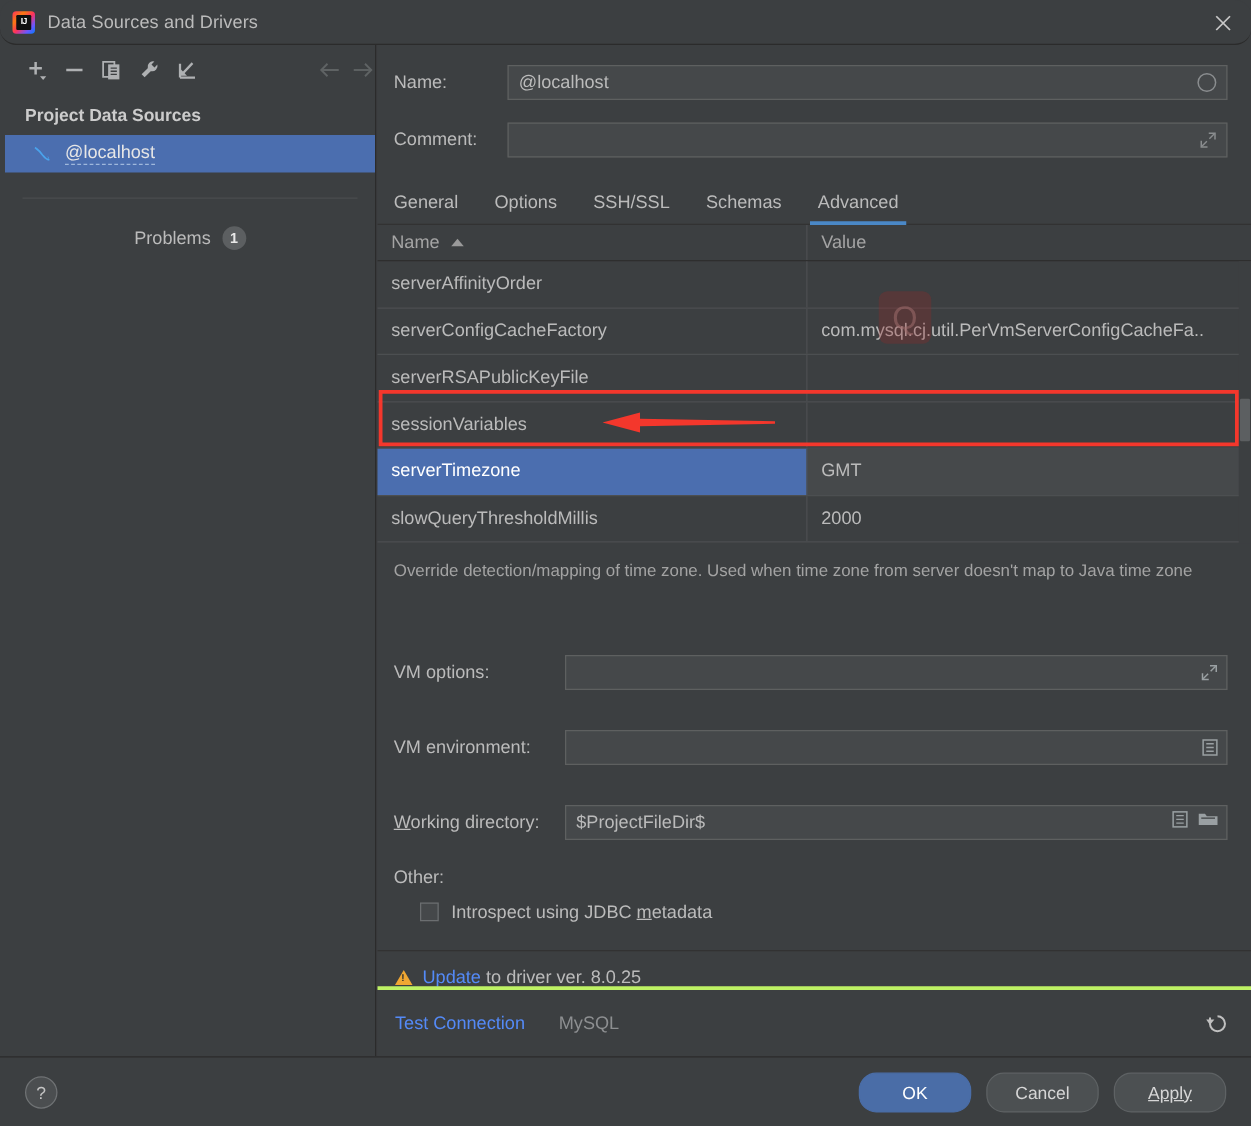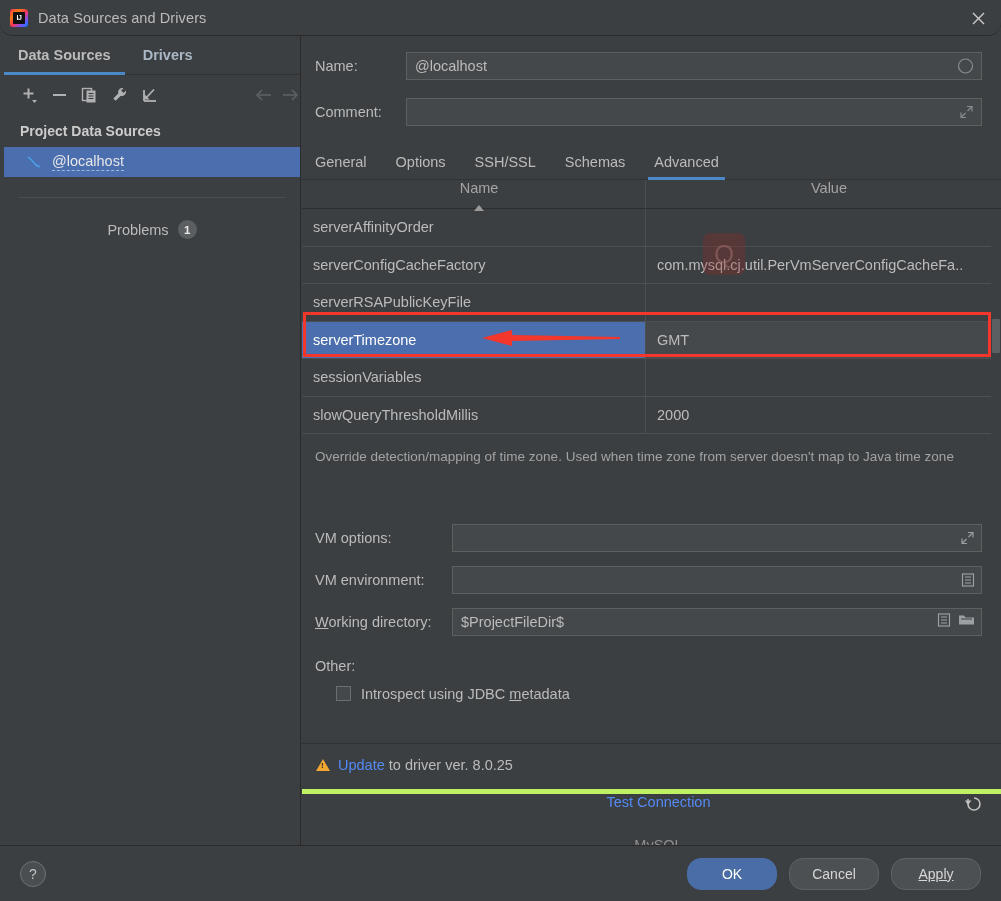--- a/index.html
+++ b/index.html
@@ -154,21 +154,21 @@
   }
 
   
   .table { position: relative; }
   .table-head {
     display: flex; height: 29px; background: #3c3f41;
     border-bottom: 1px solid #2e2e2e;
   }
   .th {
     font-size: 14.5px; color: #a4a4a4; display: flex; align-items: center;
-    padding-left: 11px; gap: 9px; flex-direction: column;
+    padding-left: 11px; gap: 9px;
   }
   .th.c1 { width: 344px; border-right: 1px solid #4c4f51; }
   .th.c2 { flex: 1; }
   .sort-caret { width: 0; height: 0; border-left: 5px solid transparent;
     border-right: 5px solid transparent; border-bottom: 6px solid #9a9a9a; }
 
   .trow { display: flex; height: 37.5px; border-bottom: 1px solid #4c4f51; }
   .td {
     font-size: 14.5px; color: #bbbbbb; display: flex; align-items: center;
     padding-left: 11px; overflow: hidden; white-space: nowrap;
@@ -199,21 +199,21 @@
     position: absolute; left: 1px; top: 132px; width: 688px; height: 45px;
     border: 3px solid #f4372c; pointer-events: none; z-index: 5;
   }
   .red-arrow { position: absolute; left: 180px; top: 147px; z-index: 6; }
 
   .desc {
     font-size: 13.5px; color: #a3a3a3; padding: 14px 12px 0 13px;
     line-height: 1.4;
   }
 
-  .vm-row { display: flex; align-items: center; height: 28px; margin-top: 14px; }
+  .vm-row { display: flex; align-items: center; height: 28px; margin-top: 32px; }
   .vm-label { font-size: 14.5px; color: #bbbbbb; width: 150px; padding-left: 13px; }
   .vm-label u { text-decoration: underline; }
   .vm-box {
     flex: 1; height: 28px; margin-right: 19px; background: #45484a;
     border: 1px solid #5e6060; display: flex; align-items: center;
     padding: 0 8px; position: relative;
   }
   .vm-box .val { font-size: 14.5px; color: #bbbbbb; }
   .vm-icons {
     position: absolute; right: 6px; top: 50%; transform: translateY(-50%);
@@ -222,36 +222,36 @@
 
   .other-label { font-size: 14.5px; color: #bbbbbb; padding: 22px 0 0 13px; }
   .check-row { display: flex; align-items: center; gap: 10px; padding: 12px 0 0 34px; }
   .checkbox {
     width: 15px; height: 15px; border: 1px solid #6b6e70; background: #45484a;
   }
   .check-label { font-size: 14.5px; color: #bbbbbb; }
   .check-label u { text-decoration: underline; }
 
   .update-bar {
-    position: absolute; left: 0; right: 0; bottom: 59px; height: 43px;
+    position: absolute; left: 0; right: 0; bottom: 42px; height: 43px;
     border-top: 1px solid #323232; display: flex; align-items: center;
     padding-left: 14px; gap: 8px;
   }
   .warn-tri { width: 0; height: 0; border-left: 7px solid transparent;
     border-right: 7px solid transparent; border-bottom: 12px solid #f0a732;
     position: relative; }
   .warn-tri::after { content: "!"; position: absolute; left: -2px; top: 2px;
     font-size: 8px; color: #2b2b2b; font-weight: bold; }
   .update-text { font-size: 14.5px; color: #bbbbbb; }
   .update-link { color: #548af7; }
 
   .conn-bar {
     position: absolute; left: 0; right: 0; bottom: 0; height: 56px;
-    border-top: 5px solid #bef264; display: flex; align-items: center;
-    padding-left: 14px; gap: 27px; flex-direction: column;
+    border-top: 3px solid #bef264; display: flex; align-items: center;
+    padding-left: 14px; gap: 27px;
   }
   .test-conn { font-size: 14.5px; color: #548af7; }
   .driver-name { font-size: 14.5px; color: #8d8f91; }
   .revert { position: absolute; right: 18px; color: #c0c0c0; display: flex; }
 
   
   .bottom-bar {
     position: absolute; left: 0; bottom: 0; width: 1001px; height: 56px;
     background: #3c3f41; border-top: 1px solid #2b2b2b;
     display: flex; align-items: center;
@@ -288,28 +288,20 @@
     <div class="win-close">
       <svg width="15" height="15" viewBox="0 0 15 15">
         <line x1="2" y1="2" x2="13" y2="13" stroke="#c8c8c8" stroke-width="1.4"></line>
         <line x1="13" y1="2" x2="2" y2="13" stroke="#c8c8c8" stroke-width="1.4"></line>
       </svg>
     </div>
   </div>
 
   <div class="left-pane">
 
-    <div class="tabbar">
-      <div class="tab active">
-        <span>Data Sources</span>
-      </div>
-      <div class="tab inactive">
-        <span>Drivers</span>
-      </div>
-    </div>
 
     <div class="toolbar">
       <div class="tb-btn">
         <svg width="20" height="20" viewBox="0 0 20 20">
           <line x1="3.5" y1="8.5" x2="13.5" y2="8.5" stroke="#afb1b3" stroke-width="2"></line>
           <line x1="8.5" y1="3.5" x2="8.5" y2="13.5" stroke="#afb1b3" stroke-width="2"></line>
           <path d="M12 15 L17 15 L14.5 18 Z" fill="#afb1b3"></path>
         </svg>
       </div>
       <div class="tb-btn">
@@ -439,27 +431,27 @@
         <div class="td c2"></div>
       </div>
       <div class="trow">
         <div class="td c1">serverConfigCacheFactory</div>
         <div class="td c2">com.mysql.cj.util.PerVmServerConfigCacheFa..</div>
       </div>
       <div class="trow">
         <div class="td c1">serverRSAPublicKeyFile</div>
         <div class="td c2"></div>
       </div>
+      <div class="trow">
+        <div class="td c1">sessionVariables</div>
+        <div class="td c2"></div>
+      </div>
       <div class="trow selected">
         <div class="td c1">serverTimezone</div>
         <div class="td c2">GMT</div>
-      </div>
-      <div class="trow">
-        <div class="td c1">sessionVariables</div>
-        <div class="td c2"></div>
       </div>
       <div class="trow">
         <div class="td c1">slowQueryThresholdMillis</div>
         <div class="td c2">2000</div>
       </div>
 
       <div class="q-watermark">Q</div>
 
       <div class="v-scrollbar">
         <div class="v-thumb"></div>

